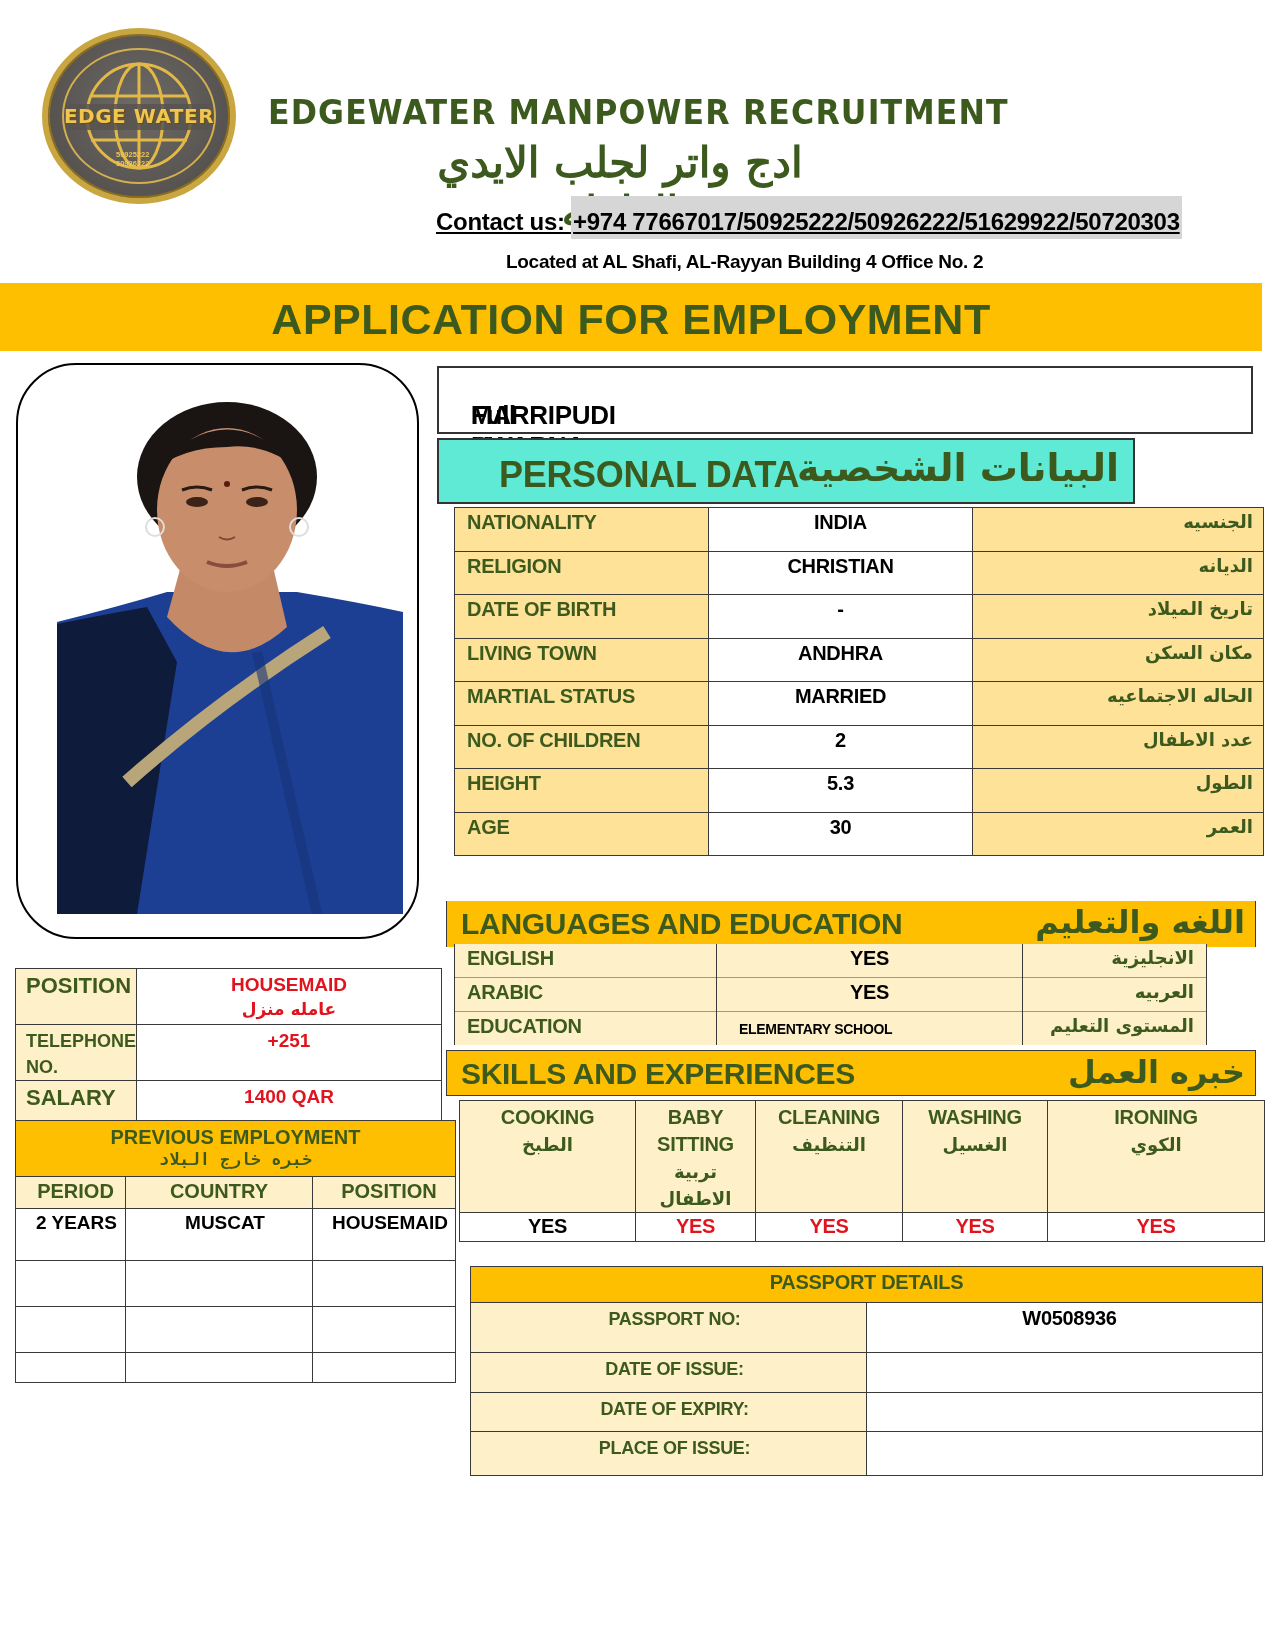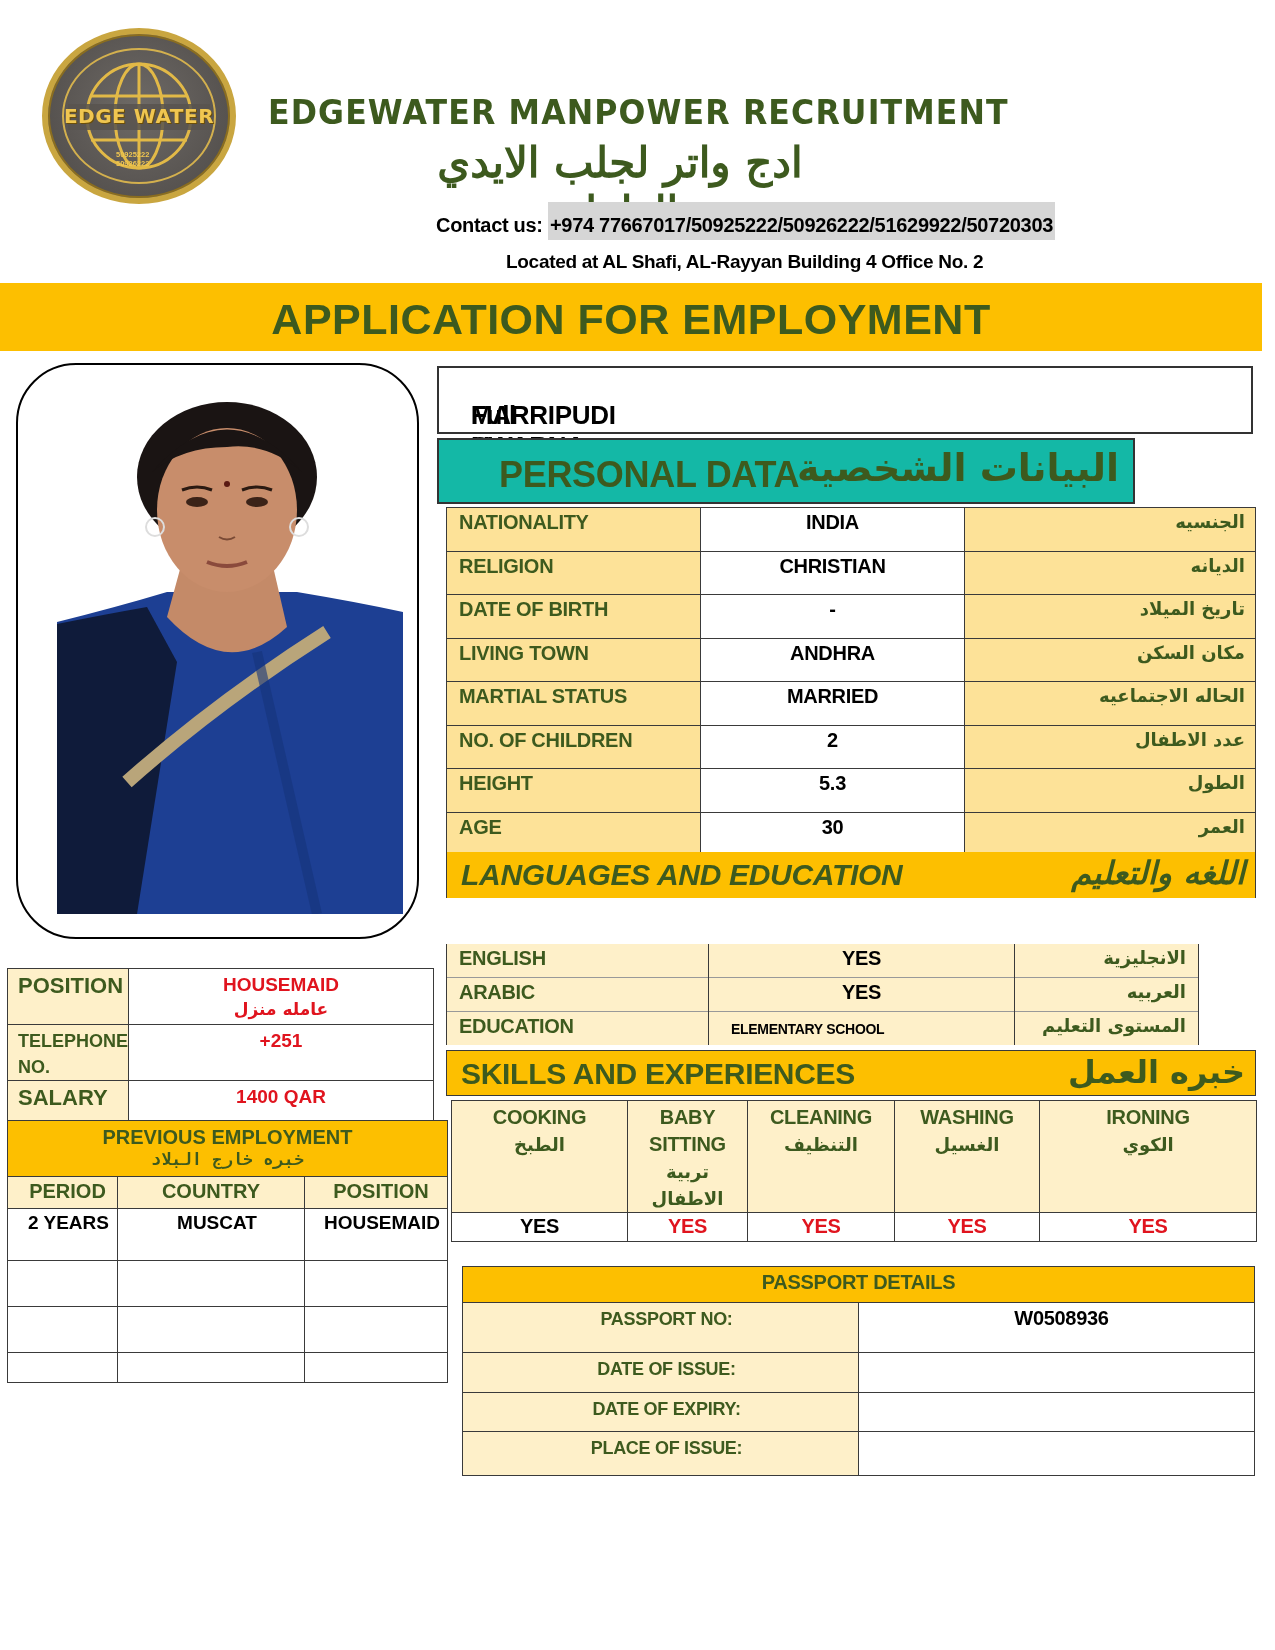--- a/index.html
+++ b/index.html
@@ -14,52 +14,52 @@
           border: 6px solid #c9a640; box-shadow: 0 0 0 2px #8a6d1f inset; overflow: hidden; }
   #logo .ring { position: absolute; left: 14px; top: 14px; right: 14px; bottom: 14px; border-radius: 50%; border: 2px solid #d3b04e; }
   #logo svg { position: absolute; left: 0; top: 0; }
   #logo .brand { position: absolute; left: 0; right: 0; top: 70px; text-align: center; font-weight: 900; font-size: 20px;
                  color: #f0c650; font-family: "DejaVu Sans", sans-serif; letter-spacing: 0.5px; text-shadow: 1px 1px 0 #6b4e08; }
   #logo .phones { position: absolute; left: 68px; top: 116px; font-size: 7.5px; color: #f0c650; line-height: 9px; font-weight: bold; }
 
   
   #company-name { left: 268px; top: 92px; font-size: 34px; font-weight: 900; color: #3d5a1e; letter-spacing: 1.2px; font-family: "DejaVu Sans", sans-serif; transform: scaleX(0.93); transform-origin: left; }
   #company-arabic { left: 380px; top: 138px; width: 480px; text-align: center; font-size: 42px; font-weight: bold; color: #3d5a1e; font-family: "DejaVu Serif", serif; direction: rtl; }
-  #contact-line { left: 436px; top: 214px; font-size: 20px; font-weight: bold; white-space: nowrap; }
+  #contact-line { left: 436px; top: 208px; font-size: 24px; font-weight: bold; white-space: nowrap; text-decoration: underline; }
   #contact-line .hl { background: #d6d6d6; padding: 12px 2px 4px 2px; }
   #location-line { left: 482px; top: 251px; font-size: 19px; font-weight: bold; white-space: nowrap; margin-left: 24px; }
 
   
   #title-band { left: 0; top: 283px; width: 1262px; height: 68px; background: #fdbf00; }
   #title-band span { position: absolute; left: 0; right: 0; top: 12px; text-align: center; font-size: 43px; font-weight: bold; color: #3d5a1e; letter-spacing: 0.5px; }
 
   
   #photo-frame { left: 16px; top: 363px; width: 403px; height: 576px; border: 2.5px solid #000; border-radius: 60px; background: #fff; overflow: hidden; }
   #photo { position: absolute; left: 39px; top: 27px; width: 346px; height: 522px; background: #fff; }
 
   
   #fullname-box { left: 437px; top: 366px; width: 816px; height: 68px; border: 2px solid #333; background: #fff; }
   #fullname-box span { position: absolute; left: 16px; top: 16px; font-size: 26px; font-weight: bold; }
 
   
-  #pd-header { left: 437px; top: 438px; width: 698px; height: 66px; background: #14b8a6; border: 2px solid #333; }
+  #pd-header { left: 437px; top: 438px; width: 698px; height: 66px; background: #5eead4; border: 2px solid #333; }
   #pd-header .en { position: absolute; left: 60px; top: 14px; font-size: 36px; font-weight: bold; color: #3d5a1e; }
   #pd-header .ar { position: absolute; right: 14px; top: 6px; font-size: 38px; font-weight: bold; color: #3d5a1e; direction: rtl; font-family: "DejaVu Sans", sans-serif; }
 
-  table { border-collapse: collapse; table-layout: fixed; }
+  table { border-collapse: collapse; table-layout: fixed; margin-left: 8px; }
   td { border: 1.5px solid #3a3a3a; vertical-align: top; }
 
   #pd-table { left: 446px; top: 507px; width: 810px; }
   #pd-table td { height: 43.5px; font-size: 20px; font-weight: bold; padding-top: 3px; }
   #pd-table td.lbl { background: #fde298; color: #3d5a1e; padding-left: 12px; width: 254px; }
   #pd-table td.val { background: #fff; text-align: center; width: 264px; }
   #pd-table td.ar { background: #fde298; color: #3d5a1e; text-align: right; padding-right: 10px; direction: rtl; font-family: "DejaVu Sans", sans-serif; font-size: 18px; }
 
   .band { background: #fdbf00; }
-  #lang-header { left: 446px; top: 852px; width: 810px; height: 46px; border-left: 1.5px solid #3a3a3a; border-right: 1.5px solid #3a3a3a; font-style: italic; }
+  #lang-header { left: 446px; top: 901px; width: 810px; height: 46px; border-left: 1.5px solid #3a3a3a; border-right: 1.5px solid #3a3a3a; }
   #lang-header .en, #skills-header .en { position: absolute; left: 14px; top: 6px; font-size: 30px; font-weight: bold; color: #3d5a1e; }
   #lang-header .ar, #skills-header .ar { position: absolute; right: 10px; top: 2px; font-size: 32px; font-weight: bold; color: #3d5a1e; direction: rtl; font-family: "DejaVu Sans", sans-serif; }
 
   #lang-table { left: 446px; top: 944px; width: 753px; }
   #lang-table td { height: 33.5px; background: #fef0c9; font-size: 20px; font-weight: bold; border-top: none; border-bottom: none; border-left: 1px solid #3a3a3a; border-right: 1px solid #3a3a3a; padding-top: 3px; }
   #lang-table tr + tr td { border-top: 1px solid #999; }
   #lang-table td.lbl { color: #3d5a1e; padding-left: 12px; width: 262px; }
   #lang-table td.val { text-align: center; width: 306px; }
   #lang-table td.val.small { font-size: 14px; padding-top: 9px; text-align: left; padding-left: 22px; }
   #lang-table td.ar { color: #3d5a1e; text-align: right; padding-right: 12px; direction: rtl; font-family: "DejaVu Sans", sans-serif; font-size: 18px; }

